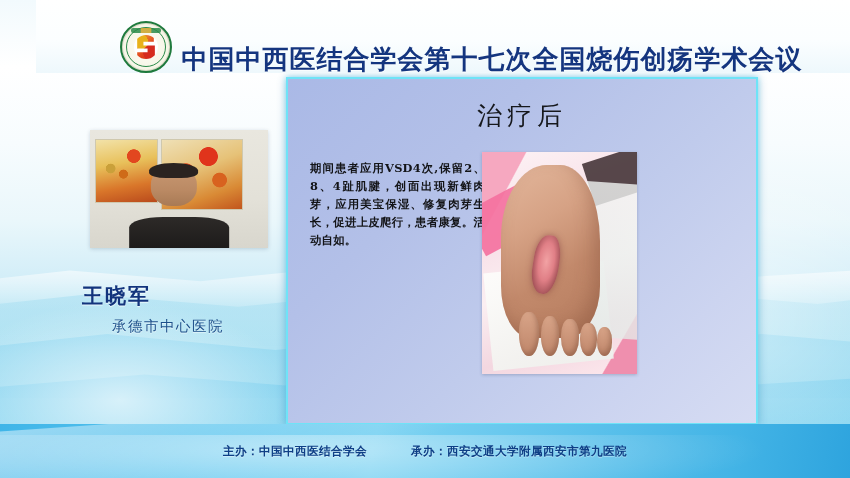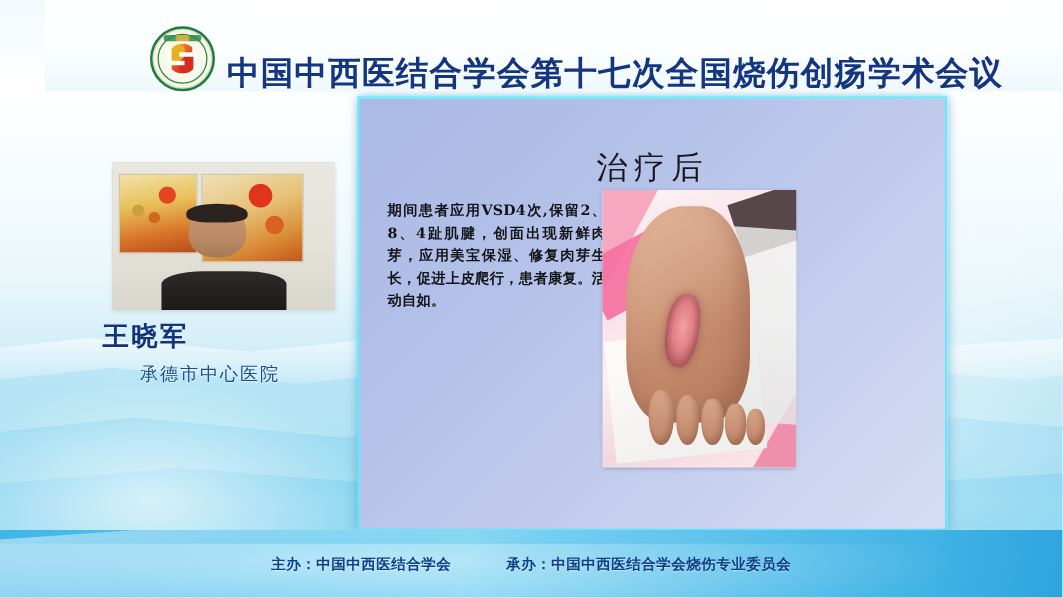--- a/index.html
+++ b/index.html
@@ -130,38 +130,39 @@
                 transform:translateX(-50%);
                 background:linear-gradient(180deg,#2d2a28 0%,#1d1b1a 100%);
                 border-radius:34% 34% 0 0; }
 
   
   .speaker{ position:absolute; left:82px; top:255px; z-index:5; }
   .speaker-name{
     font-family:"DejaVu Sans","Liberation Sans",sans-serif;
     font-size:21px; font-weight:bold; color:#12347d; letter-spacing:2px;
     text-shadow:0 1px 1px rgba(255,255,255,.75);
+    margin-top:27px;
   }
   .speaker-org{
     font-size:14.5px; color:#1c4f8a; letter-spacing:1.5px; margin-top:7px;
     padding-left:2px;
     text-shadow:0 1px 1px rgba(255,255,255,.7);
     margin-left:28px;
   }
 
   
   .slide{
     position:absolute; left:286px; top:77px; width:472px; height:348px;
     background:linear-gradient(135deg,#aab9e6 0%,#b3c0e8 30%,#c0cbec 58%,#ccd4f0 80%,#d6dcf3 100%);
     border:2px solid #6fe3f7;
     box-shadow:0 0 6px rgba(90,200,235,.7), 0 2px 10px rgba(20,60,110,.2);
     z-index:4; overflow:hidden;
   }
   .slide-title{
-    position:absolute; left:0; right:0; top:38px; text-align:center;
+    position:absolute; left:0; right:0; top:20px; text-align:center;
     font-family:Liberation Sans, sans-serif;
     font-size:25px; color:#16181c; letter-spacing:5px;
   }
   .slide-body{
     position:absolute; left:22px; top:80px; width:175px;
     font-family:"DejaVu Serif","Liberation Serif",serif;
     font-size:11.4px; font-weight:bold; line-height:1.58;
     color:#131417; text-align:justify; letter-spacing:.2px;
   }
   .clinical{
@@ -279,17 +280,17 @@
       <div class="toe t4"></div>
       <div class="toe t5"></div>
     </div>
   </div>
 
   <div class="footer-band">
     <div class="fb-sheen"></div>
     <div class="fb-sheen2"></div>
     <div class="footer-row">
       <div class="footer-item">主办：中国中西医结合学会</div>
-      <div class="footer-item">承办：中国中西医结合学会烧伤专业委员会</div>
+      <div class="footer-item">承办：西安交通大学附属西安市第九医院</div>
     </div>
   </div>
 
 </div>
 
 </body></html>

